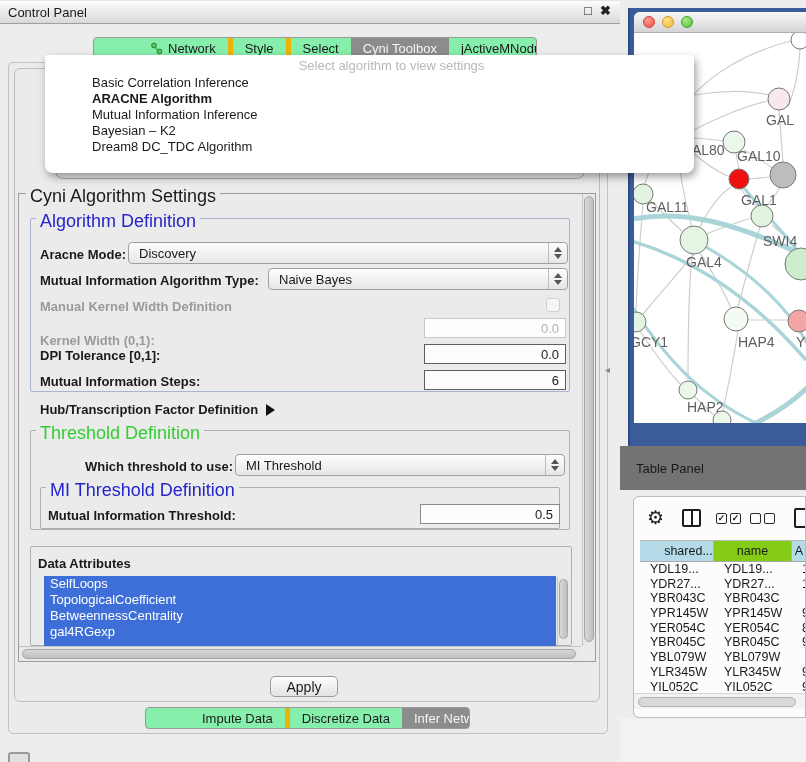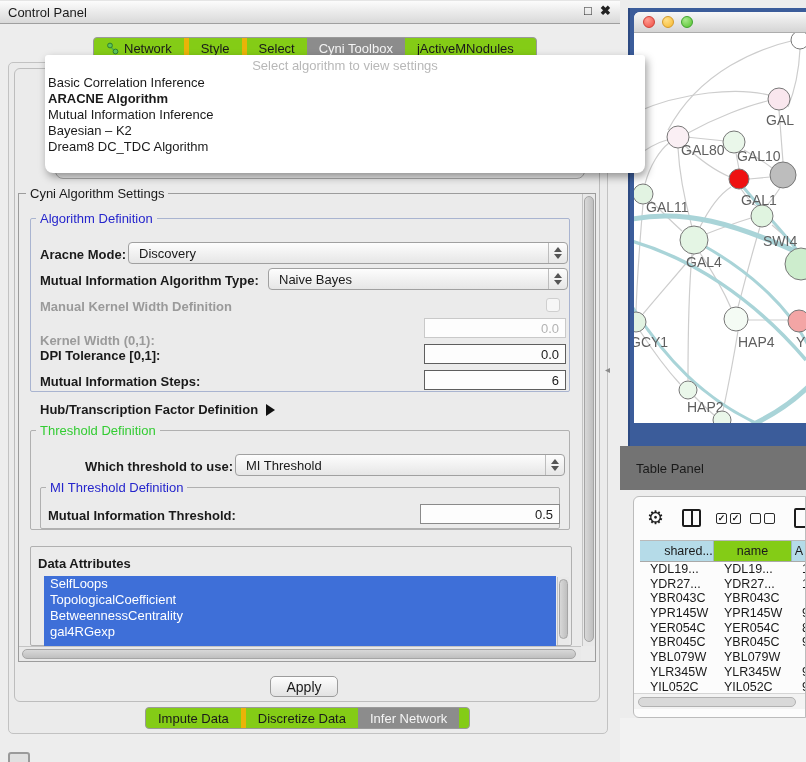--- a/index.html
+++ b/index.html
@@ -13,50 +13,50 @@
   
   .titlebar {
     left:0; top:6; width:620px; height:24px;
     background:linear-gradient(#fcfcfc,#d9d9d9);
     border-top:1px solid #e5e5e5; border-bottom:1px solid #9f9f9f;
     display:flex; align-items:center; font-size:13px;
   }
   .titlebar .t { padding-left:8px; }
   .win-btn { position:absolute; top:3px; font-size:13px; color:#222; cursor:default; }
 
-  .tabstrip { display:flex; background:#84cc16; border:1px solid #9a9a9a; border-radius:4px; overflow:hidden; }
+  .tabstrip { display:flex; background:#86efac; border:1px solid #9a9a9a; border-radius:4px; overflow:hidden;padding-left:44px; }
   .tabstrip .tab {
     display:flex; align-items:center; padding:0 12px; font-size:13px; white-space:nowrap;
     border-left:5px solid #eab308; height:100%;
   }
   .tabstrip .tab:first-child { border-left:none; }
   .tabstrip .tab.sel { background:#8c8c8c; color:#f5f5f5; border-left:none; }
   .tabstrip .tab.sel + .tab { border-left:none; }
   #top-tabs { left:93px; top:37px; width:444px; height:23px; }
   #bottom-tabs { left:145px; top:707px; width:325px; height:22px; }
 
   #outer-panel { left:8px; top:62px; width:600px; height:672px; background:#ebebeb;
     border:1px solid #c2c2c2; border-radius:5px; }
   #inner-panel { left:14px; top:68px; width:586px; height:634px; background:#ebebeb;
     border:1px solid #bdbdbd; border-radius:6px; }
 
   
   #combo-under { left:55px; top:148px; width:530px; height:31px; border:1px solid #a8a8a8;
     border-radius:8px; background:#eaeaea; z-index:7; }
   #focus-frag { left:570px; top:98px; width:22px; height:27px; border:3px solid #72a7e3;
     border-radius:7px; background:#fdfdfd; z-index:6; }
-  #algo-popup { left:45px; top:55px; width:600px; height:118px; background:#ffffff;
-    border-radius:3px 3px 8px 8px; box-shadow:2px 4px 9px rgba(0,0,0,.38); z-index:10; }
+  #algo-popup { left:45px; top:55px; width:649px; height:118px; background:#ffffff;
+    border-radius:3px 3px 8px 8px; box-shadow:2px 4px 9px rgba(0,0,0,.38); z-index:10;padding-left:44px; }
   #popup-prompt { height:20px; line-height:21px; text-align:center; color:#b8b8b8; font-size:13px; }
   .popup-item { height:16px; line-height:16px; font-size:13px; padding-left:3px; white-space:nowrap; }
   .popup-item.sel { font-weight:bold; }
 
   
   #settings-box { left:18px; top:193px; width:578px; height:469px; border:1px solid #9c9c9c; background:#ebebeb; }
-  .group-label { position:absolute; font-size:13px; background:#ebebeb; padding:0 4px; z-index:3; white-space:nowrap; }
+  .group-label { position:absolute; font-size:18px; background:#ebebeb; padding:0 4px; z-index:3; white-space:nowrap; }
   .blue-label { color:#2525cc; }
   .green-label { color:#33cc33; }
   .gbox { position:absolute; border:1px solid #b0b0b0; border-radius:2px; }
   .flabel { position:absolute; font-size:13px; font-weight:bold; white-space:nowrap; }
   .flabel.dis { color:#9a9a9a; }
   .combo { position:absolute; height:22px; background:linear-gradient(#fdfdfd,#e6e6e6);
     border:1px solid #a0a0a0; border-radius:4px; display:flex; align-items:center; font-size:13px; }
   .combo .ctext { flex:1; padding-left:10px; white-space:nowrap; overflow:hidden; }
   .combo .stepper { width:19px; height:100%; border-left:1px solid #bdbdbd;
     display:flex; flex-direction:column; align-items:center; justify-content:center; gap:2px; }

